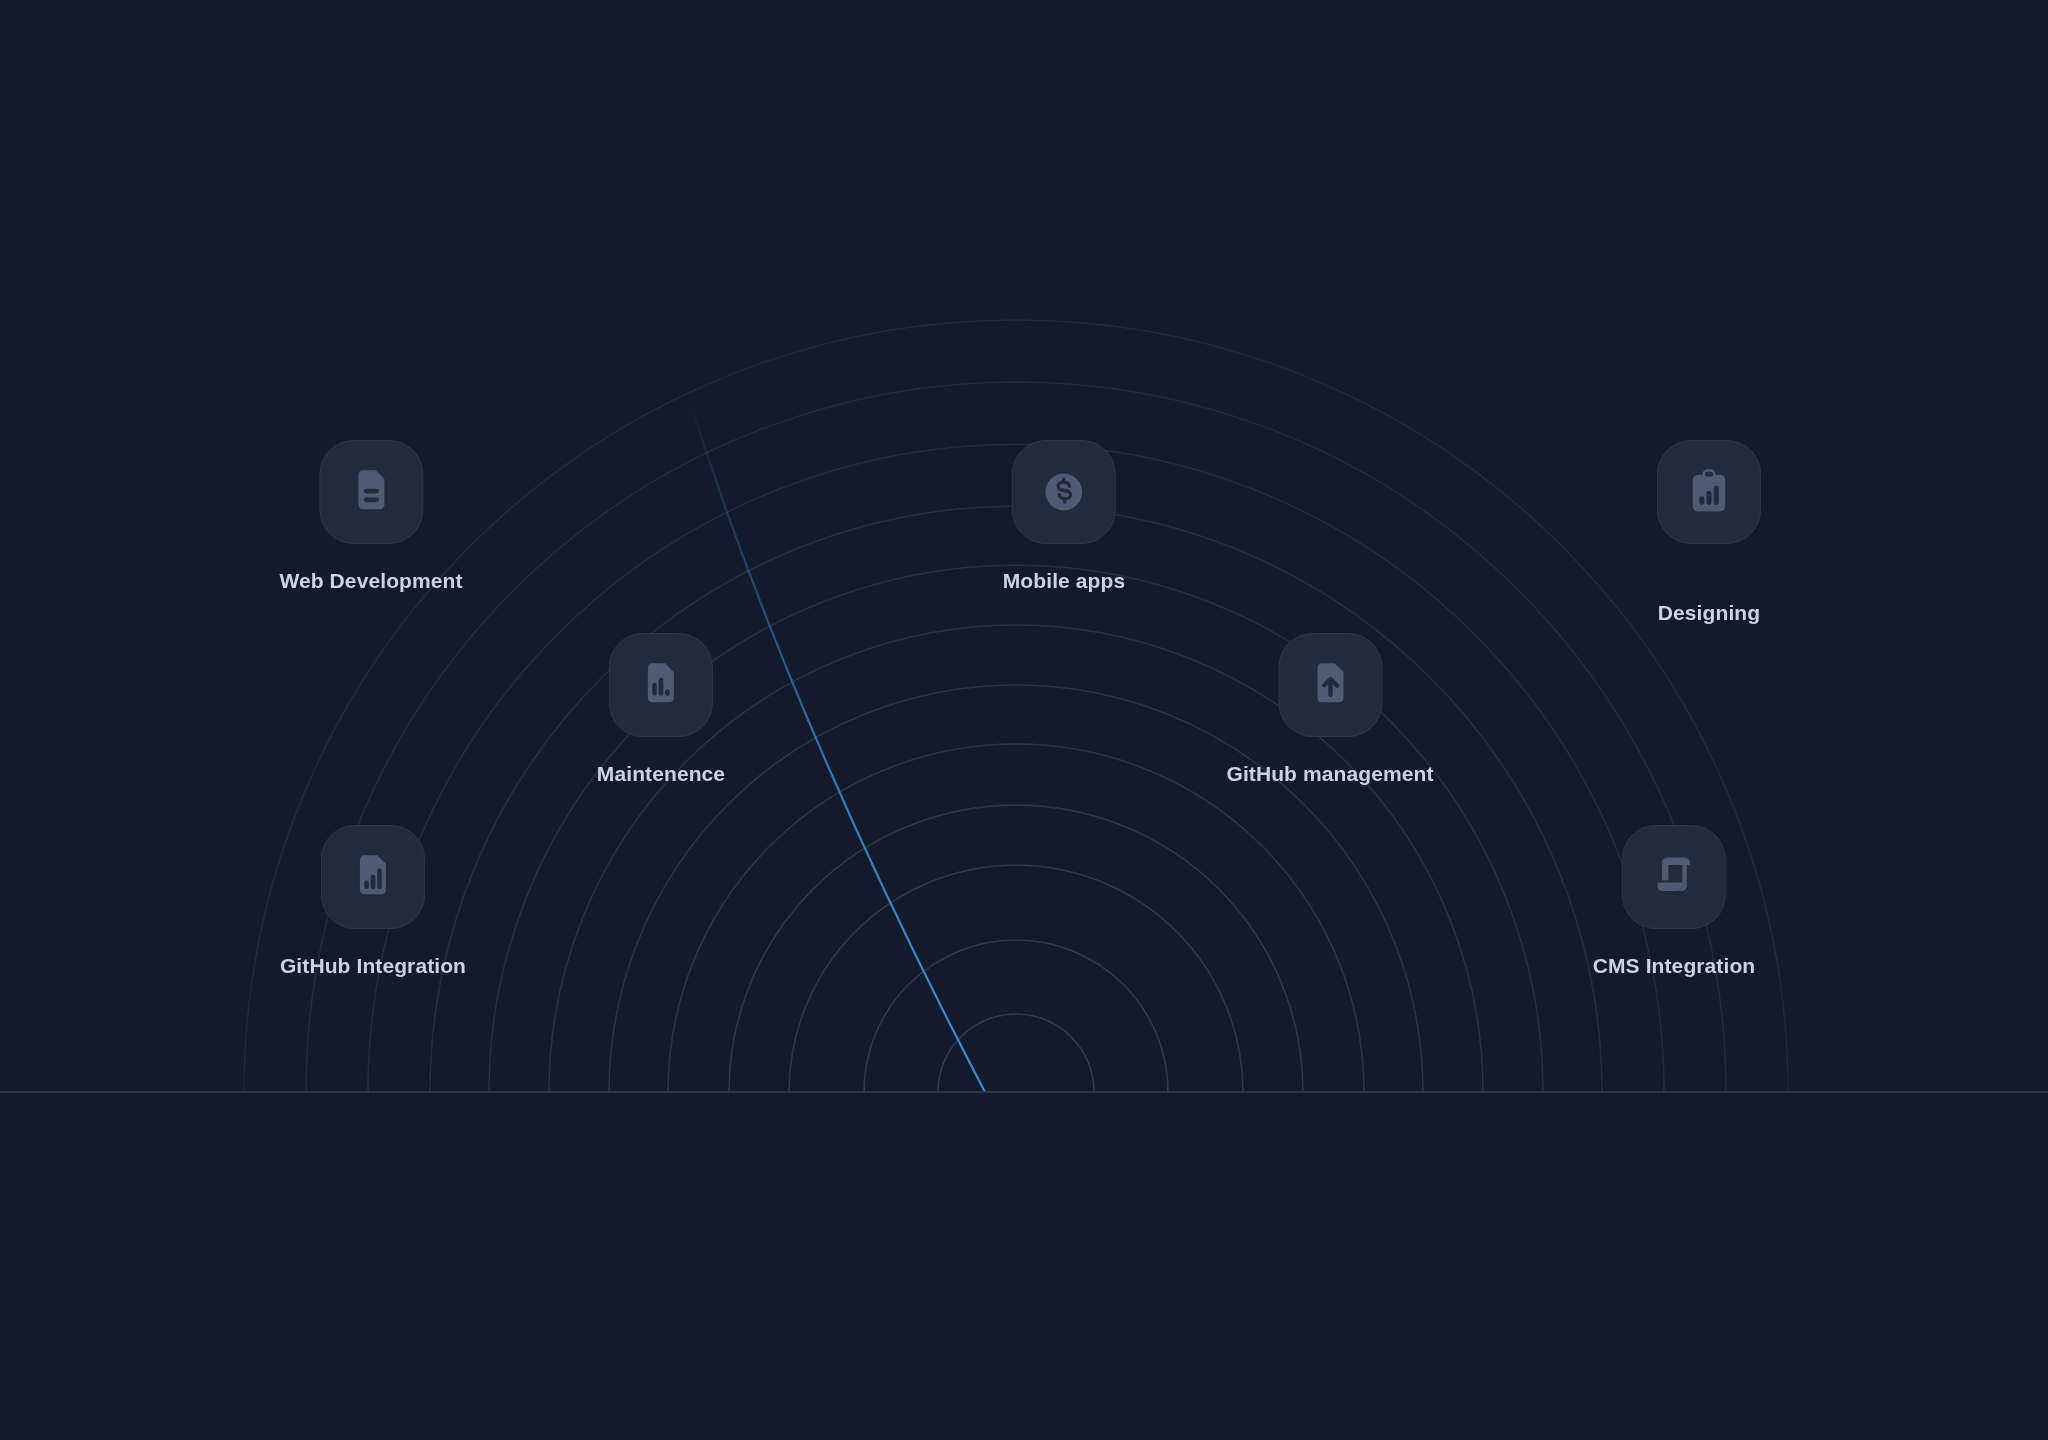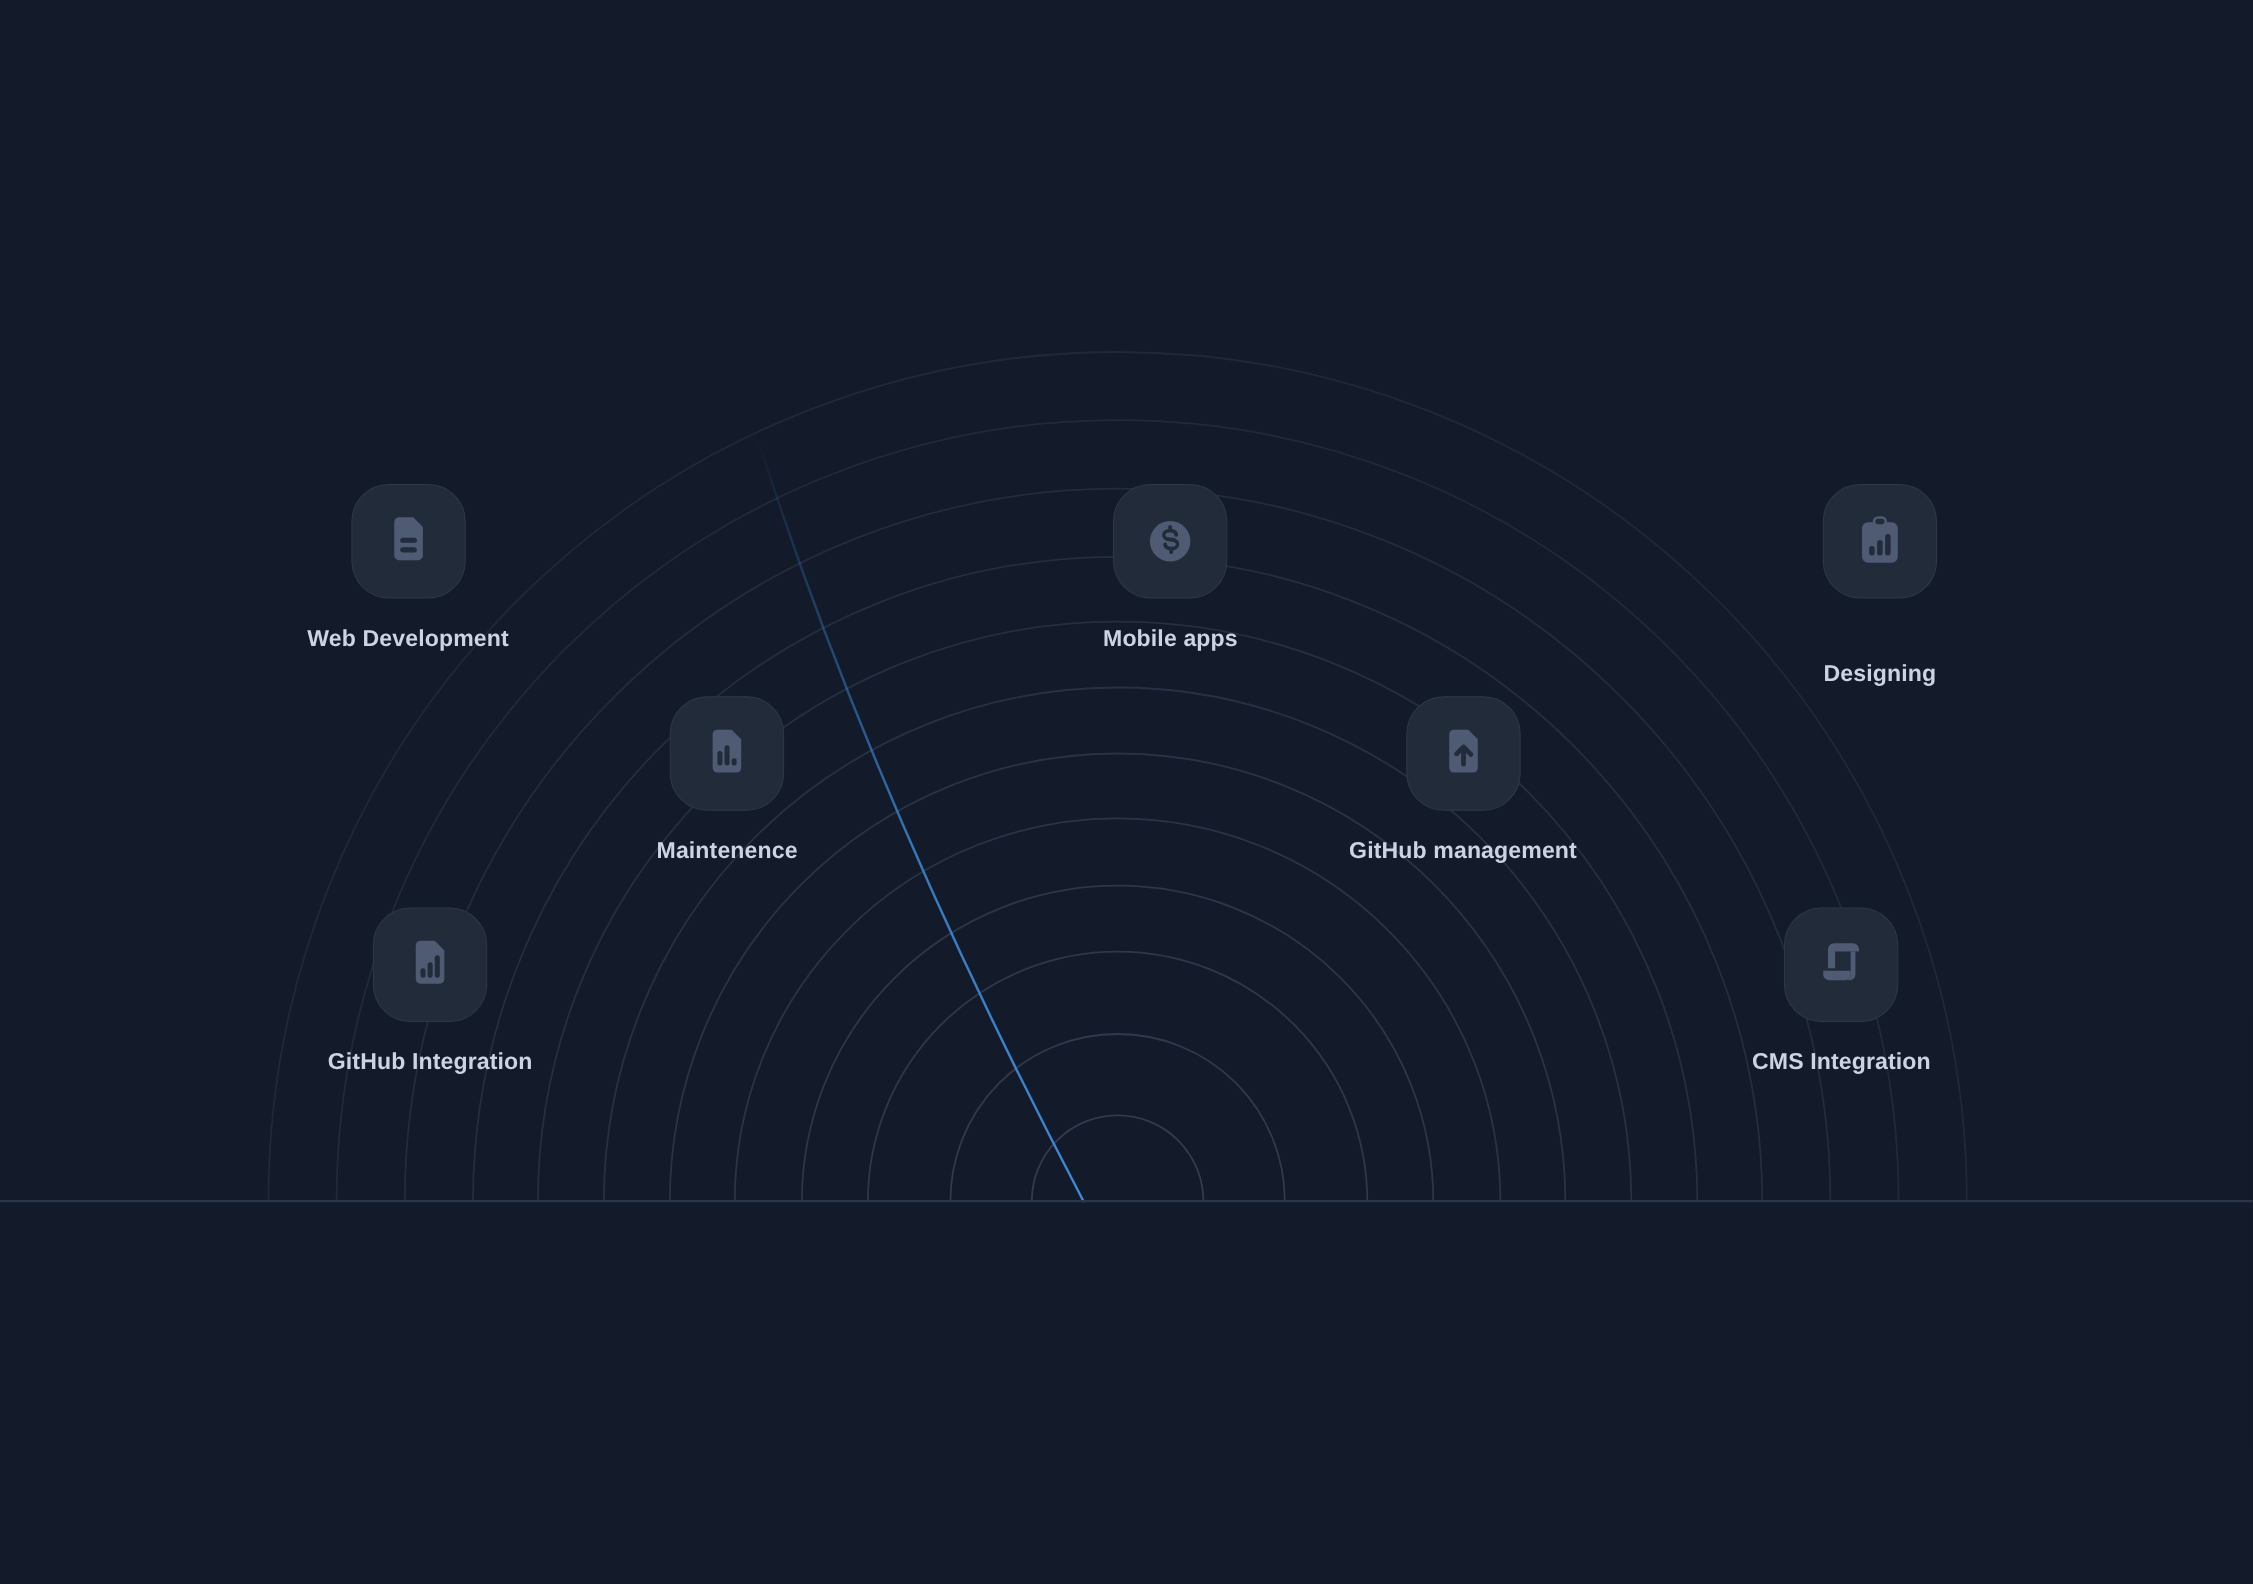--- a/index.html
+++ b/index.html
@@ -156,21 +156,21 @@
       </div>
       <div class="node" style="left: 1330px; top: 633px;">
         <div class="tile">
     <svg viewBox="0 0 48 48">
       <path class="glyph-fill" d="M12 8a4 4 0 0 1 4-4h12l8 8v24a4 4 0 0 1-4 4H16a4 4 0 0 1-4-4V8z"></path>
       <path class="glyph-knock" d="M24 16.5c.5 0 1 .2 1.4.6l6 6a2 2 0 1 1-2.8 2.8L26 23.3V33a2 2 0 1 1-4 0v-9.7l-2.6 2.6a2 2 0 0 1-2.8-2.8l6-6c.4-.4.9-.6 1.4-.6z"></path>
     </svg>
         </div>
         <div class="node-label">GitHub management</div>
       </div>
-      <div class="node" style="left: 373px; top: 825px; margin-left: 18px;">
+      <div class="node" style="left: 373px; top: 825px;">
         <div class="tile">
     <svg viewBox="0 0 48 48">
       <path class="glyph-fill" d="M12 8a4 4 0 0 1 4-4h12l8 8v24a4 4 0 0 1-4 4H16a4 4 0 0 1-4-4V8z"></path>
       <rect class="glyph-knock" x="16" y="27" width="4.2" height="8" rx="2.1"></rect>
       <rect class="glyph-knock" x="22" y="22" width="4.2" height="13" rx="2.1"></rect>
       <rect class="glyph-knock" x="28" y="16" width="4.2" height="19" rx="2.1"></rect>
     </svg>
         </div>
         <div class="node-label">GitHub Integration</div>
       </div>

